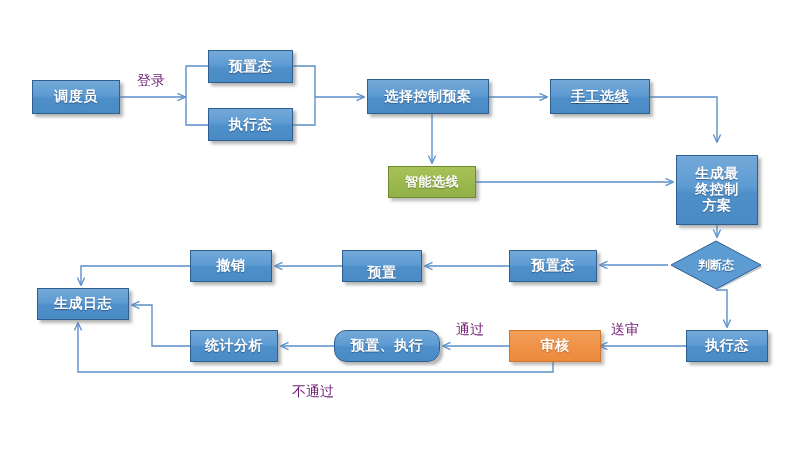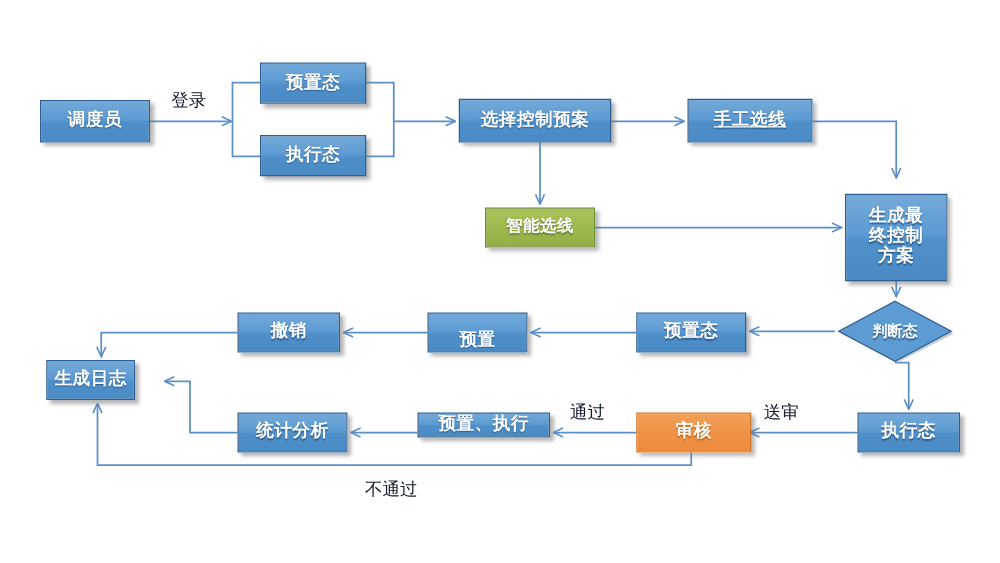--- a/index.html
+++ b/index.html
@@ -75,21 +75,21 @@
     display: flex;
     align-items: center;
     justify-content: center;
     color: #ffffff;
     font-weight: bold;
     text-shadow: 0 1px 1px rgba(20,50,85,0.6);
     z-index: 2;
   }
   .edge-label {
     position: absolute;
-    color: #0f172a;
+    color: #701a75;
     font-family: Liberation Sans, sans-serif;
     white-space: nowrap;
     z-index: 6;
   }
 </style>
 </head>
 <body>
 
 <div id="canvas">
 
@@ -183,29 +183,29 @@
   </div>
 
   <div class="node blue" style="left:342px; top:250px; width:80px; height:32px; font-size:14px;align-items:flex-end;">
     <span class="nlabel">预置</span>
   </div>
 
   <div class="node blue" style="left:190px; top:250px; width:82px; height:32px; font-size:14px;">
     <span class="nlabel">撤销</span>
   </div>
 
-  <div class="node blue" style="left:37px; top:288px; width:71px; height:32px; font-size:14px;">
+  <div class="node blue" style="left:37px; top:288px; width:92px; height:32px; font-size:14px;">
     <span class="nlabel">生成日志</span>
   </div>
 
   <div class="node blue" style="left:190px; top:330px; width:88px; height:32px; font-size:14px;">
     <span class="nlabel">统计分析</span>
   </div>
 
-  <div class="node blue" style="left:334px; top:330px; width:106px; height:20px; font-size:14px;">
+  <div class="node blue" style="left:334px; top:330px; width:106px; height:32px; font-size:14px;border-radius:12px;">
     <span class="nlabel">预置、执行</span>
   </div>
 
   <div class="node orange" style="left:509px; top:330px; width:92px; height:32px; font-size:14px;">
     <span class="nlabel">审核</span>
   </div>
 
   <div class="node blue" style="left:686px; top:330px; width:82px; height:32px; font-size:14px;">
     <span class="nlabel">执行态</span>
   </div>

